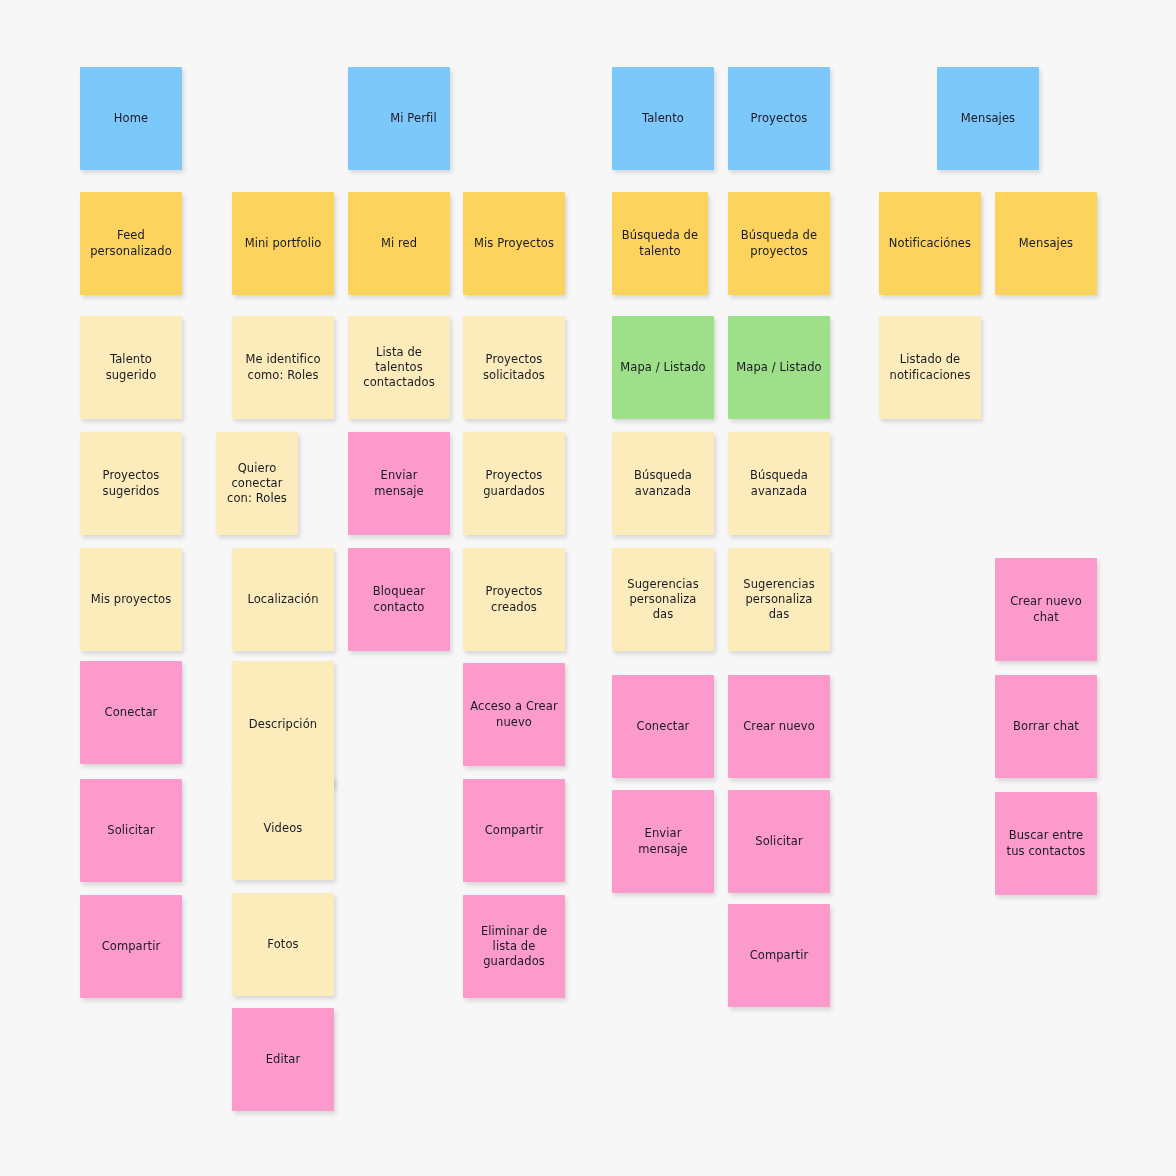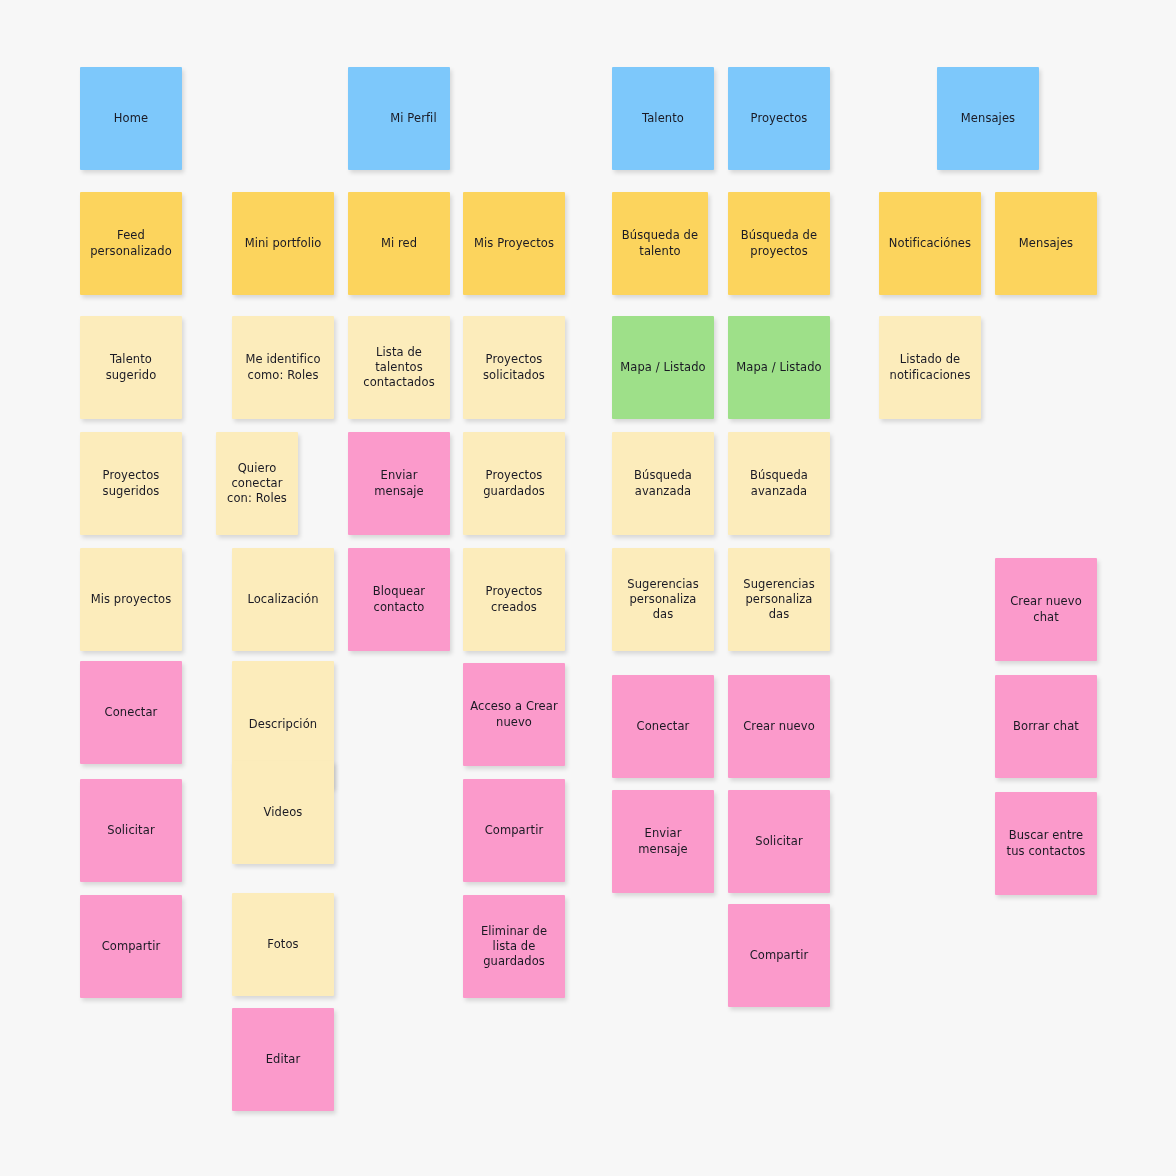--- a/index.html
+++ b/index.html
@@ -113,21 +113,21 @@
     </div>
     <div class="note c-pink" style="left: 348px; top: 548px; width: 102px; height: 103px;">
       <span class="note-label">Bloquear contacto</span>
     </div>
     <div class="note c-cream" style="left: 463px; top: 548px; width: 102px; height: 103px;">
       <span class="note-label">Proyectos creados</span>
     </div>
     <div class="note c-cream" style="left: 232px; top: 661px; width: 102px; height: 127px;">
       <span class="note-label">Descripción</span>
     </div>
-    <div class="note c-cream" style="left: 232px; top: 761px; width: 102px; height: 103px;">
+    <div class="note c-cream" style="left: 232px; top: 777px; width: 102px; height: 103px;">
       <span class="note-label">Videos</span>
     </div>
     <div class="note c-cream" style="left: 232px; top: 893px; width: 102px; height: 103px;">
       <span class="note-label">Fotos</span>
     </div>
     <div class="note c-pink" style="left: 232px; top: 1008px; width: 102px; height: 103px;">
       <span class="note-label">Editar</span>
     </div>
     <div class="note c-pink" style="left: 463px; top: 663px; width: 102px; height: 103px;">
       <span class="note-label">Acceso a Crear nuevo</span>

